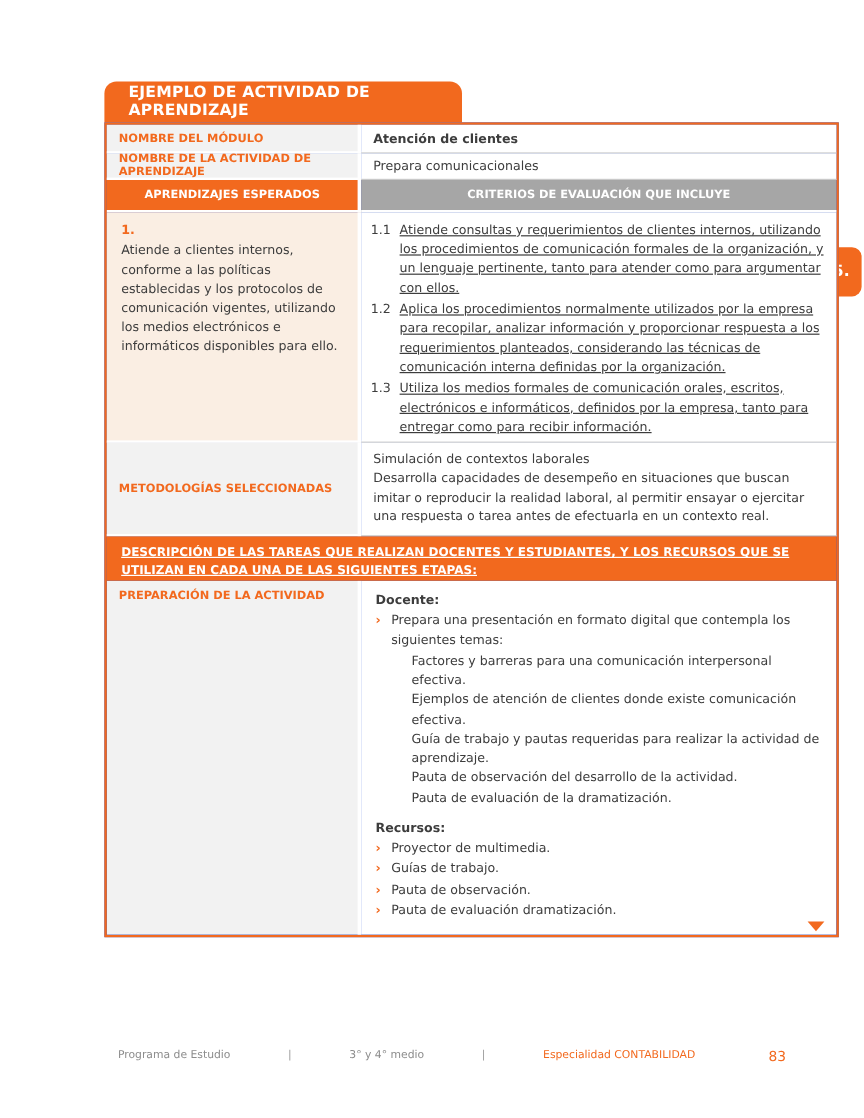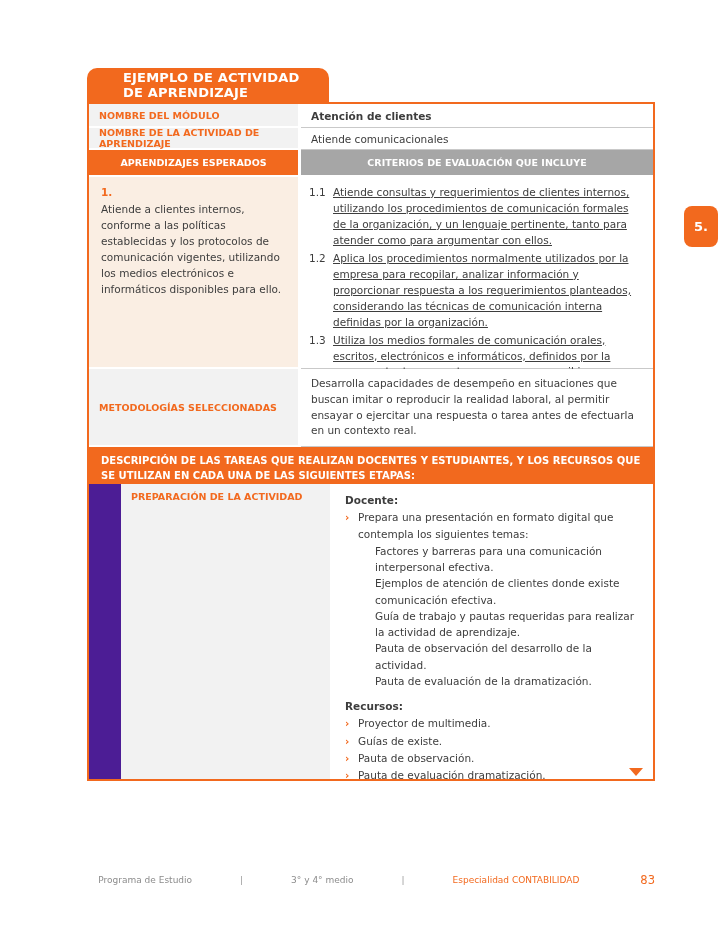--- a/index.html
+++ b/index.html
@@ -6,27 +6,27 @@
   html,body { width:720px; height:932px; background:#ffffff;
     font-family:"DejaVu Sans", "Liberation Sans", sans-serif; }
   .page { position:relative; width:720px; height:932px; background:#fff; overflow:hidden; }
 
   
   .section-tab { position:absolute; top:206px; right:2px; width:34px; height:41px;
     background:#F2691E; border-radius:8px; color:#fff; font-weight:bold; font-size:13px;
     display:flex; align-items:center; justify-content:center; }
 
   
-  .title-box { position:absolute; left:87px; top:68px; width:242px; height:34px;
+  .title-box { position:absolute; left:87px; top:68px; width:298px; height:34px;
     background:#F2691E; border-radius:10px 10px 0 0; color:#fff; font-weight:bold;
-    font-size:13px; letter-spacing:.2px; display:flex; align-items:center; padding:0 14px 0 36px; }
+    font-size:13px; letter-spacing:.2px; display:flex; align-items:center; padding:0 14px 0 20px; }
 
   
-  .tbl { position:absolute; left:87px; top:102px; width:568px; height:679px;
-    border:2px solid #F2691E; background:#4c1d95; display:flex; flex-direction:column; }
+  .tbl { position:absolute; left:87px; top:102px; width:612px; height:679px;
+    border:2px solid #F2691E; background:#1d4ed8; display:flex; flex-direction:column; }
   .row { display:flex; }
   .lc { width:212px; flex:0 0 212px; background:#F2F2F2; color:#F2691E; font-weight:bold;
     font-size:9.5px; padding:6px 10px; border-right:3px solid #fff; border-bottom:2px solid #fff; }
   .vc { flex:1; background:#fff; font-size:10.5px; color:#3D3D3D; padding:5px 10px;
     border-bottom:1px solid #C9C9C9; }
   .r-info { height:24px; }
   .r-info .lc, .r-info .vc { display:flex; align-items:center; padding-top:0; padding-bottom:0; }
   .bold { font-weight:bold; }
 
   
@@ -48,25 +48,25 @@
 
   
   .r-met { height:78px; }
   .r-met .lc { display:flex; align-items:center; }
   .r-met .vc { padding:7px 10px; line-height:1.5; }
   .met-title { display:block; }
   .met-text { display:block; }
 
   
   .band { background:#F2691E; color:#fff; font-weight:bold; font-size:10px;
-    line-height:1.5; padding:6px 12px 5px 12px; height:37px; }
+    line-height:1.5; padding:6px 12px 5px 12px; height:37px;text-decoration:underline; }
 
   
   .r-prep { flex:1; overflow:hidden; }
-  .r-prep .lc { line-height:1.45; border-bottom:none;margin-left:32px; }
+  .r-prep .lc { line-height:1.45; border-bottom:none; }
   .r-prep .vc { padding:8px 10px 4px 12px; line-height:1.55; border-bottom:none; position:relative; }
   .h-strong { font-weight:bold; display:block; }
   .li { display:flex; margin:1px 0; }
   .li .chev { color:#F2691E; font-weight:bold; flex:0 0 13px; }
   .sub { margin-left:30px; display:block; }
   .gap { height:9px; }
 
   
   .cont-arrow { position:absolute; right:10px; bottom:3px; width:0; height:0;
     border-left:7px solid transparent; border-right:7px solid transparent;
@@ -93,21 +93,21 @@
   </div>
 
   <div class="tbl">
 
     <div class="row r-info">
       <div class="lc">NOMBRE DEL MÓDULO</div>
       <div class="vc bold">Atención de clientes</div>
     </div>
     <div class="row r-info" style="height:22px">
       <div class="lc">NOMBRE DE LA ACTIVIDAD DE APRENDIZAJE</div>
-      <div class="vc">Atiende comunicacionales</div>
+      <div class="vc">Prepara comunicacionales</div>
     </div>
 
     <div class="row r-head">
       <div class="lc">APRENDIZAJES ESPERADOS</div>
       <div class="vc">CRITERIOS DE EVALUACIÓN QUE INCLUYE</div>
     </div>
 
     <div class="row r-content">
       <div class="lc">
         <span class="obj-num">1.</span>
@@ -125,20 +125,21 @@
         <div class="crit">
           <span class="crit-num">1.3</span>
           <span class="crit-text">Utiliza los medios formales de comunicación orales, escritos, electrónicos e informáticos, definidos por la empresa, tanto para entregar como para recibir información.</span>
         </div>
       </div>
     </div>
 
     <div class="row r-met">
       <div class="lc">METODOLOGÍAS SELECCIONADAS</div>
       <div class="vc">
+        <span class="met-title">Simulación de contextos laborales</span>
         <span class="met-text">Desarrolla capacidades de desempeño en situaciones que buscan imitar o reproducir la realidad laboral, al permitir ensayar o ejercitar una respuesta o tarea antes de efectuarla en un contexto real.</span>
       </div>
     </div>
 
     <div class="band">DESCRIPCIÓN DE LAS TAREAS QUE REALIZAN DOCENTES Y ESTUDIANTES, Y LOS RECURSOS QUE SE UTILIZAN EN CADA UNA DE LAS SIGUIENTES ETAPAS:</div>
 
     <div class="row r-prep">
       <div class="lc">PREPARACIÓN DE LA ACTIVIDAD</div>
       <div class="vc">
         <span class="h-strong">Docente:</span>
@@ -152,21 +153,21 @@
         <span class="sub">Pauta de observación del desarrollo de la actividad.</span>
         <span class="sub">Pauta de evaluación de la dramatización.</span>
         <div class="gap"></div>
         <span class="h-strong">Recursos:</span>
         <div class="li">
           <span class="chev">›</span>
           <span>Proyector de multimedia.</span>
         </div>
         <div class="li">
           <span class="chev">›</span>
-          <span>Guías de existe.</span>
+          <span>Guías de trabajo.</span>
         </div>
         <div class="li">
           <span class="chev">›</span>
           <span>Pauta de observación.</span>
         </div>
         <div class="li">
           <span class="chev">›</span>
           <span>Pauta de evaluación dramatización.</span>
         </div>
 

